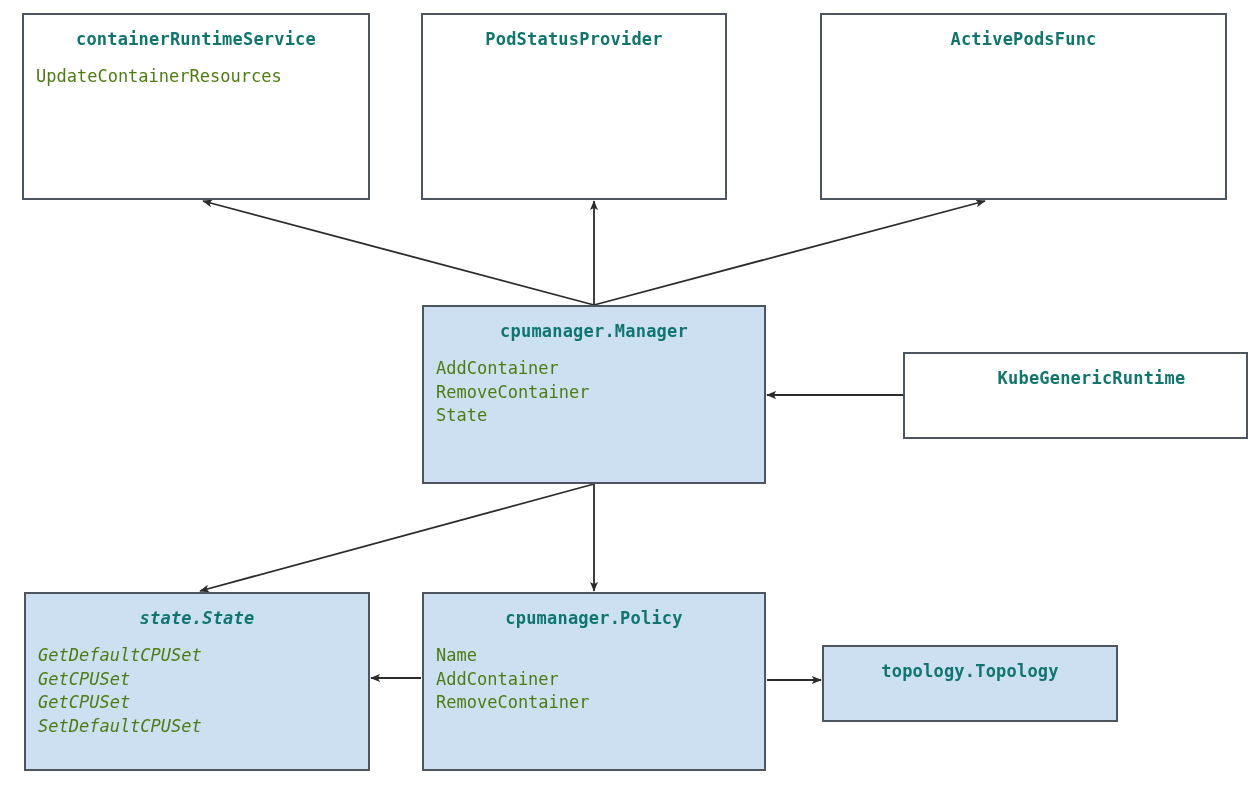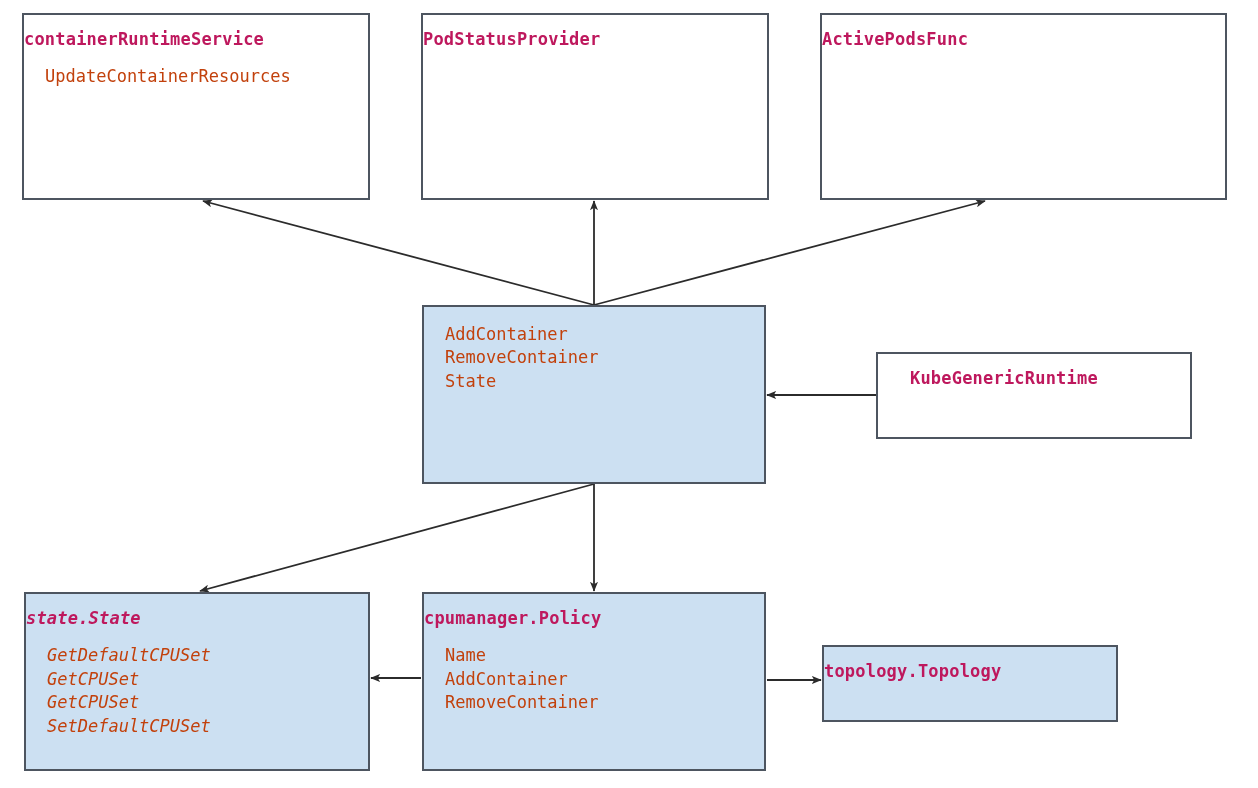--- a/index.html
+++ b/index.html
@@ -20,34 +20,34 @@
     position: absolute;
     box-sizing: border-box;
     border: 2px solid #4d5560;
     background: #ffffff;
     z-index: 2;
   }
   .uml-box.filled {
     background: #cce0f2;
   }
   .box-title {
+    text-align: center;
     font-weight: bold;
     font-size: 17px;
-    color: #be185d;
+    color: #0f766e;
     letter-spacing: 0.2px;
     padding-top: 14px;
     line-height: 1.2;
   }
   .box-members {
     margin-top: 16px;
     padding-left: 12px;
     font-size: 17px;
-    color: #c2410c;
+    color: #4d7c0f;
     line-height: 1.38;
-    margin-left: 9px;
   }
   .member-line {
     white-space: pre;
   }
   #edge-layer {
     position: absolute;
     left: 0;
     top: 0;
     width: 1258px;
     height: 788px;
@@ -78,34 +78,35 @@
       </g>
   </svg>
 
   <div id="nodes-layer">
       <div class="uml-box" style="left: 22px; top: 13px; width: 348px; height: 187px;">
         <div class="box-title">containerRuntimeService</div>
         <div class="box-members">
           <div class="member-line">UpdateContainerResources</div>
         </div>
       </div>
-      <div class="uml-box" style="left: 421px; top: 13px; width: 348px; height: 187px;">
+      <div class="uml-box" style="left: 421px; top: 13px; width: 306px; height: 187px;">
         <div class="box-title">PodStatusProvider</div>
       </div>
       <div class="uml-box" style="left: 820px; top: 13px; width: 407px; height: 187px;">
         <div class="box-title">ActivePodsFunc</div>
       </div>
       <div class="uml-box filled" style="left: 422px; top: 305px; width: 344px; height: 179px;">
+        <div class="box-title">cpumanager.Manager</div>
         <div class="box-members">
           <div class="member-line">AddContainer</div>
           <div class="member-line">RemoveContainer</div>
           <div class="member-line">State</div>
         </div>
       </div>
-      <div class="uml-box" style="left: 876px; top: 352px; width: 316px; height: 87px; padding-left: 32px;">
+      <div class="uml-box" style="left: 903px; top: 352px; width: 345px; height: 87px; padding-left: 32px;">
         <div class="box-title">KubeGenericRuntime</div>
       </div>
       <div class="uml-box filled" style="left: 24px; top: 592px; width: 346px; height: 179px; font-style: italic;">
         <div class="box-title">state.State</div>
         <div class="box-members">
           <div class="member-line">GetDefaultCPUSet</div>
           <div class="member-line">GetCPUSet</div>
           <div class="member-line">GetCPUSet</div>
           <div class="member-line">SetDefaultCPUSet</div>
         </div>

